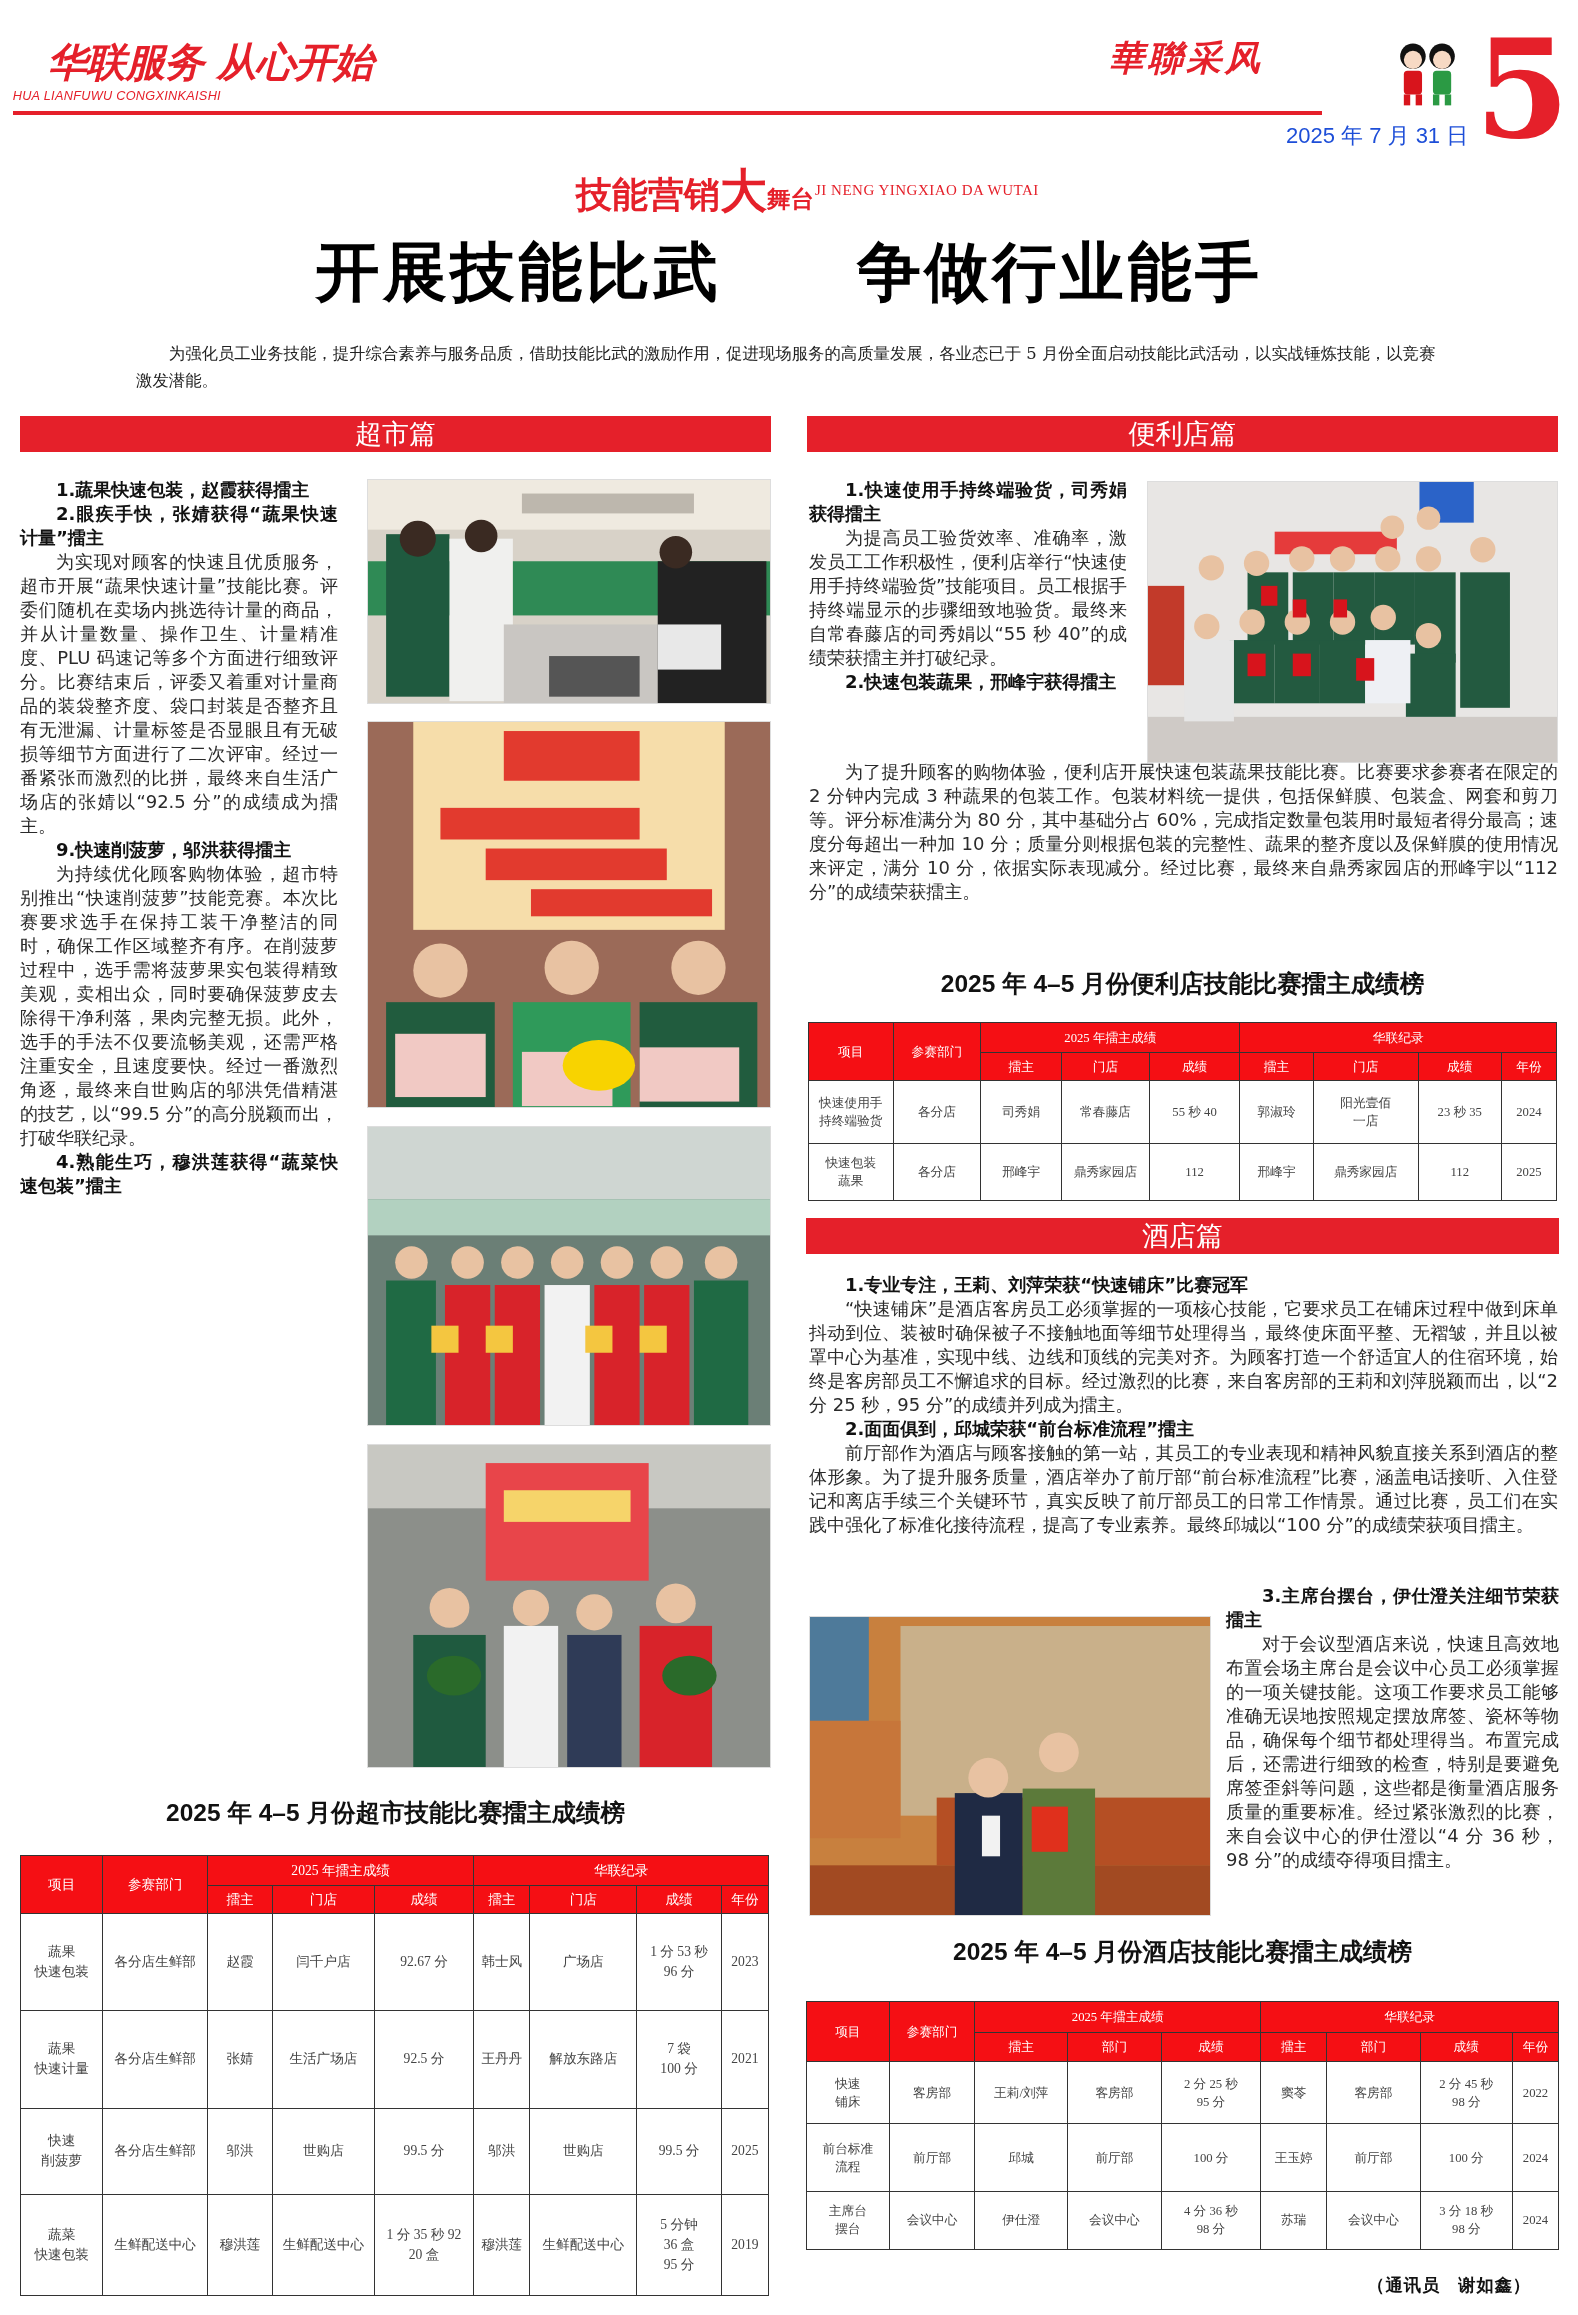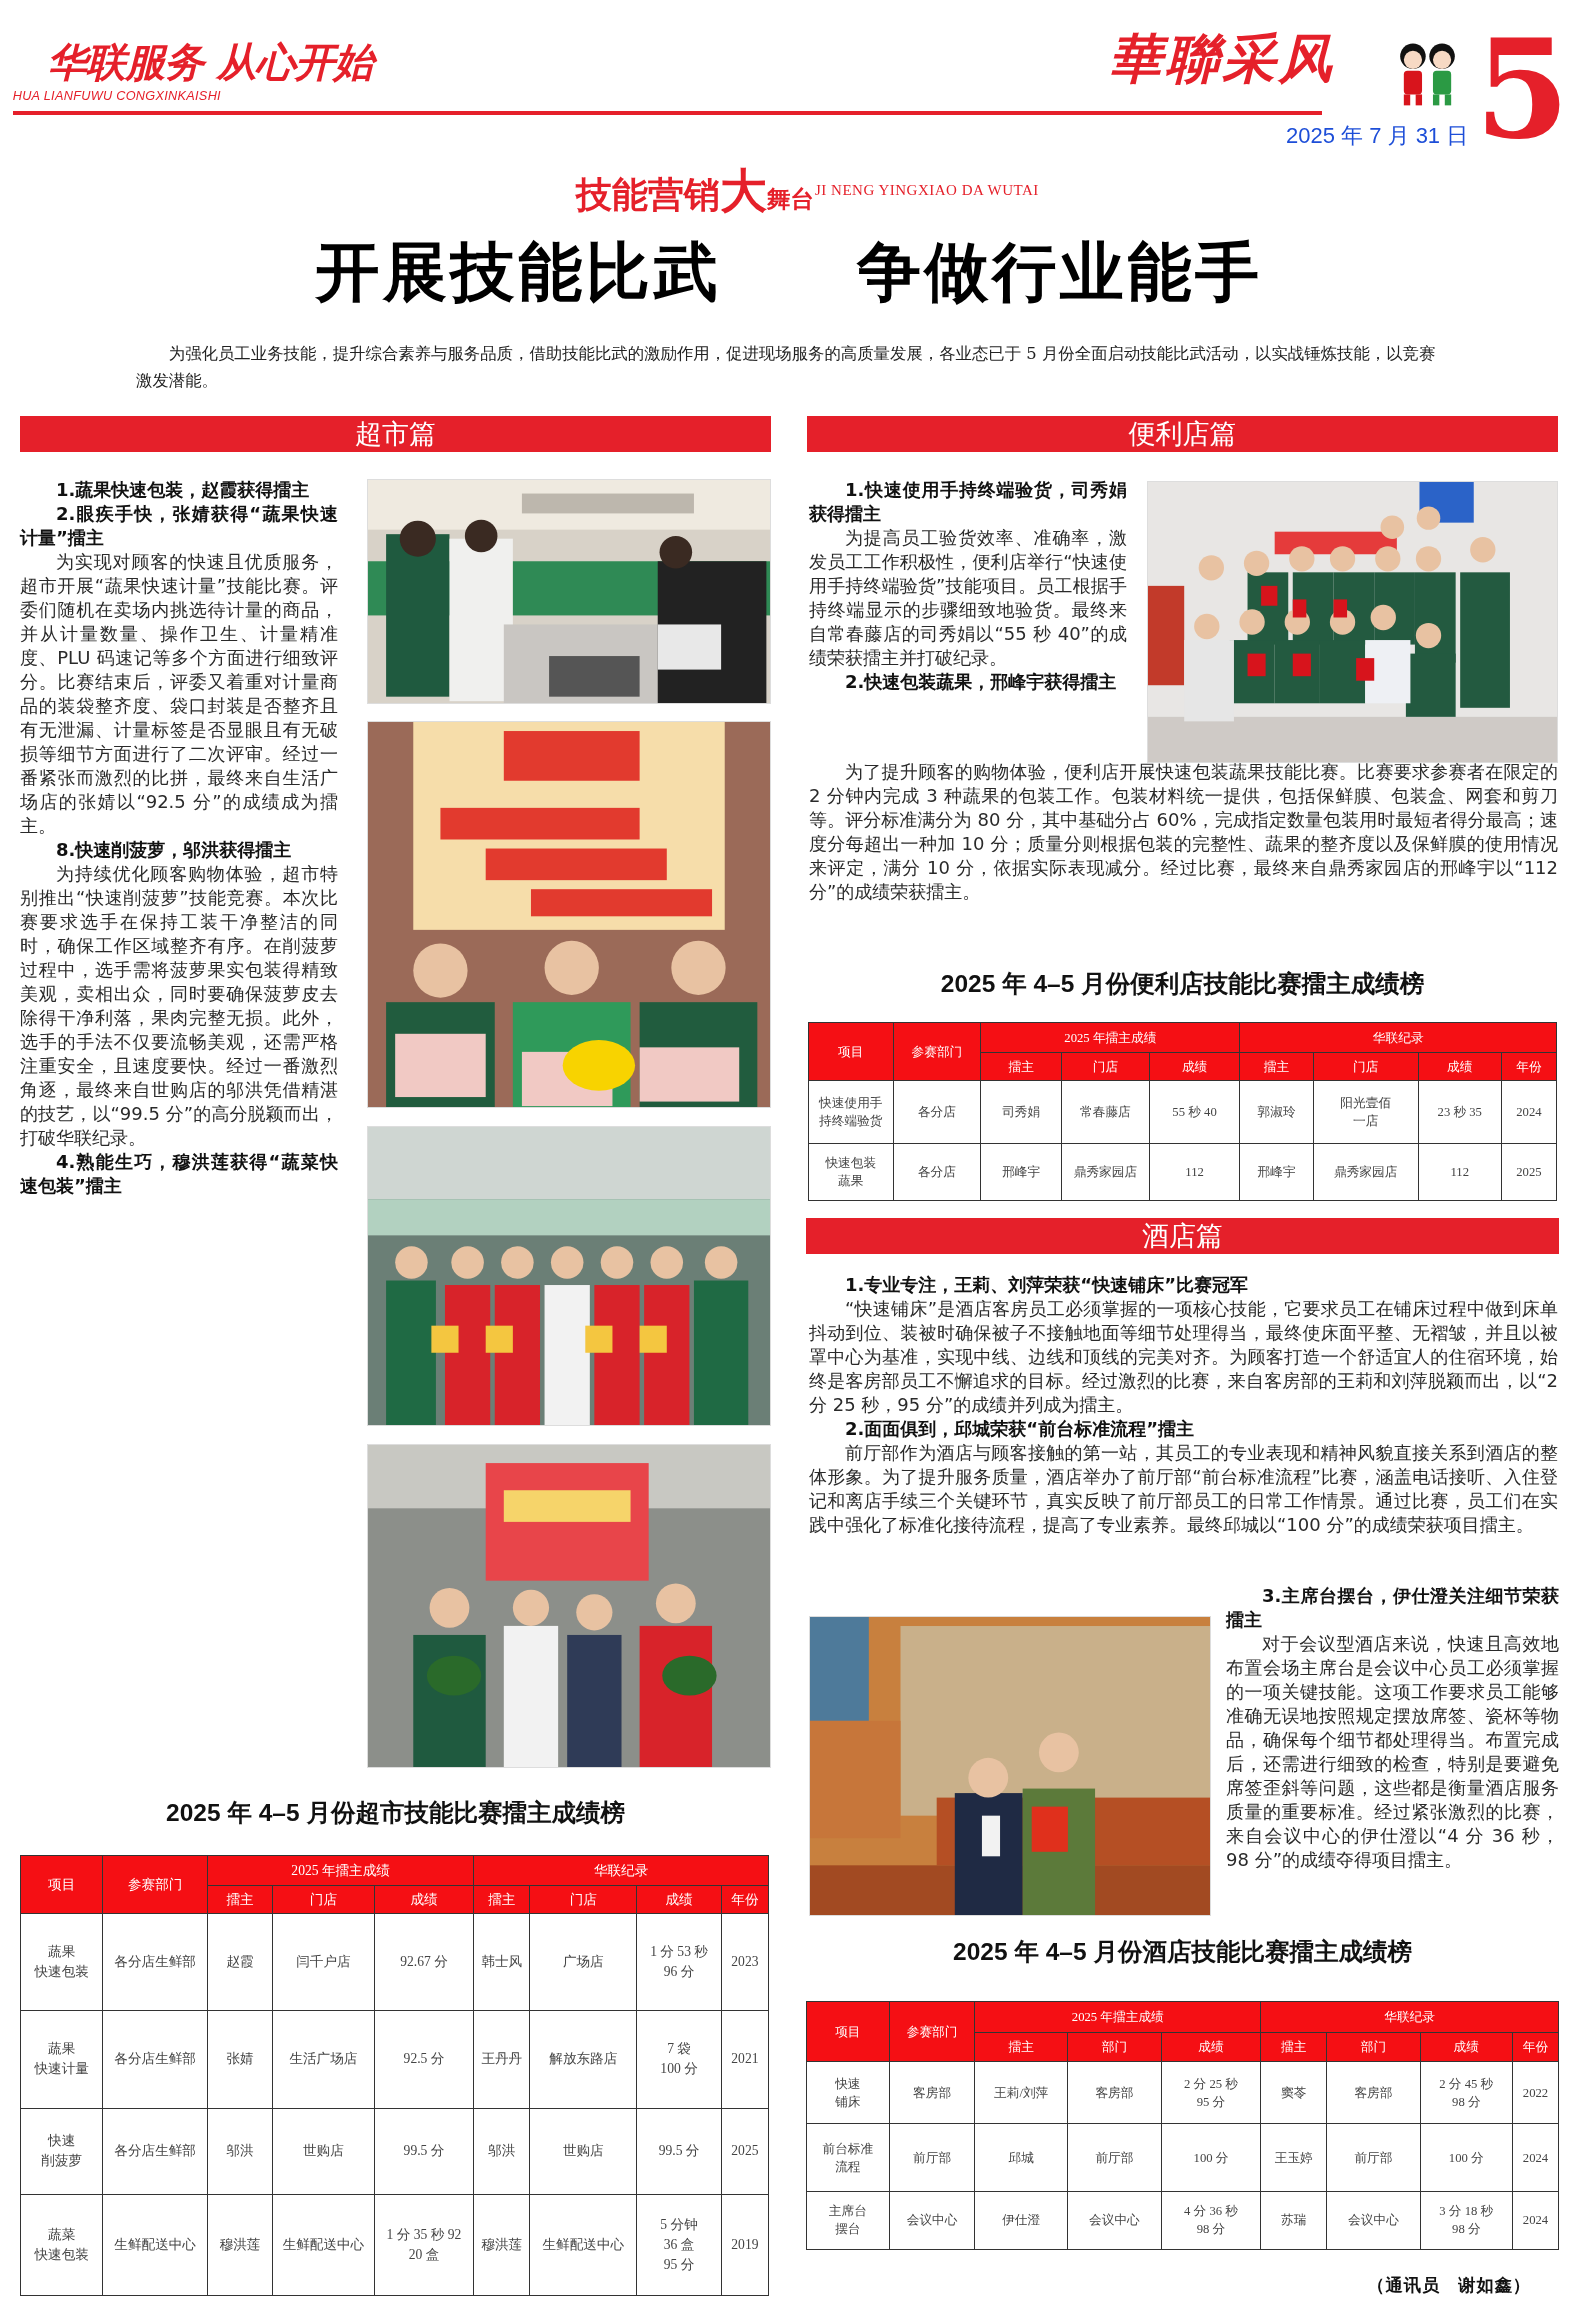--- a/index.html
+++ b/index.html
@@ -4,21 +4,21 @@
 <style>
   * { box-sizing: border-box; margin: 0; padding: 0; }
   html, body { width: 1578px; height: 2316px; background: #ffffff; overflow: hidden; }
   body { position: relative; font-family: "DejaVu Sans", "Liberation Sans", sans-serif; color: #222; }
   .abs { position: absolute; }
 
   
   .slogan-cn { left: 47px; top: 35px; font-size: 40px; font-weight: bold; font-style: italic; color: #e5202a; letter-spacing: -0.9px; font-family: "DejaVu Sans", sans-serif; }
   .slogan-en { left: 12.7px; top: 89px; font-size: 12.7px; font-style: italic; color: #e5202a; font-family: "Liberation Sans", sans-serif; letter-spacing: 0.3px; }
   .top-rule { left: 12.7px; top: 111px; width: 1309px; height: 3.6px; background: #e5202a; }
-  .paper-name { left: 1109px; top: 24px; font-size: 53px; color: #e5202a; font-family: "DejaVu Serif", serif; font-weight: bold; letter-spacing: 3.6px; font-style: italic; }
+  .paper-name { left: 1109px; top: 35px; font-size: 35px; color: #e5202a; font-family: "DejaVu Serif", serif; font-weight: bold; letter-spacing: 3.6px; font-style: italic; }
   .mascot { left: 1391px; top: 38px; width: 73px; height: 71px; }
   .page-num { left: 1475px; top: 25.5px; font-size: 136px; line-height: 127px; color: #e5202a; font-family: "DejaVu Serif", serif; font-weight: bold; }
   .pub-date { left: 1286px; top: 121px; font-size: 22px; color: #1d4ed8; font-family: "Liberation Sans", sans-serif; }
 
   .column-label { left: 576px; top: 160px; font-size: 36px; font-weight: bold; color: #e5202a; font-family: "DejaVu Serif", serif; }
   .column-label .big { font-size: 47px; }
   .column-label .small { font-size: 23.6px; }
   .column-pinyin { left: 815px; top: 182px; font-size: 15px; color: #e5202a; font-family: "Liberation Serif", serif; letter-spacing: 0.5px; }
 
   .headline { left: 0; top: 229px; width: 1578px; text-align: center; font-size: 64px; font-weight: bold; color: #000000; font-family: "DejaVu Serif", serif; letter-spacing: 3.6px; }
@@ -80,21 +80,21 @@
 </div>
 
 <div class="abs intro">为强化员工业务技能，提升综合素养与服务品质，借助技能比武的激励作用，促进现场服务的高质量发展，各业态已于 5 月份全面启动技能比武活动，以实战锤炼技能，以竞赛激发潜能。</div>
 
 <div class="abs section-bar" style="left:20px;top:416px;width:751px;">超市篇</div>
 
 <div class="abs art-text" style="left:20px;top:478px;width:318px;">
   <h4>1.蔬果快速包装，赵霞获得擂主</h4>
   <h4>2.眼疾手快，张婧获得“蔬果快速计量”擂主</h4>
   <p>为实现对顾客的快速且优质服务，超市开展“蔬果快速计量”技能比赛。评委们随机在卖场内挑选待计量的商品，并从计量数量、操作卫生、计量精准度、PLU 码速记等多个方面进行细致评分。比赛结束后，评委又着重对计量商品的装袋整齐度、袋口封装是否整齐且有无泄漏、计量标签是否显眼且有无破损等细节方面进行了二次评审。经过一番紧张而激烈的比拼，最终来自生活广场店的张婧以“92.5 分”的成绩成为擂主。</p>
-  <h4>8.快速削菠萝，邬洪获得擂主</h4>
+  <h4>9.快速削菠萝，邬洪获得擂主</h4>
   <p>为持续优化顾客购物体验，超市特别推出“快速削菠萝”技能竞赛。本次比赛要求选手在保持工装干净整洁的同时，确保工作区域整齐有序。在削菠萝过程中，选手需将菠萝果实包装得精致美观，卖相出众，同时要确保菠萝皮去除得干净利落，果肉完整无损。此外，选手的手法不仅要流畅美观，还需严格注重安全，且速度要快。经过一番激烈角逐，最终来自世购店的邬洪凭借精湛的技艺，以“99.5 分”的高分脱颖而出，打破华联纪录。</p>
   <h4>4.熟能生巧，穆洪莲获得“蔬菜快速包装”擂主</h4>
 </div>
 
 <div class="abs photo" style="left:367px;top:479px;width:404px;height:225px;">
   <svg viewBox="0 0 444 247" preserveAspectRatio="none">
     <rect width="444" height="247" fill="#d8d2c8"></rect>
     <rect y="0" width="444" height="55" fill="#efeae0"></rect>
     <rect x="170" y="15" width="190" height="22" fill="#bdb7ad"></rect>
     <rect y="90" width="444" height="60" fill="#2f8a55"></rect>

